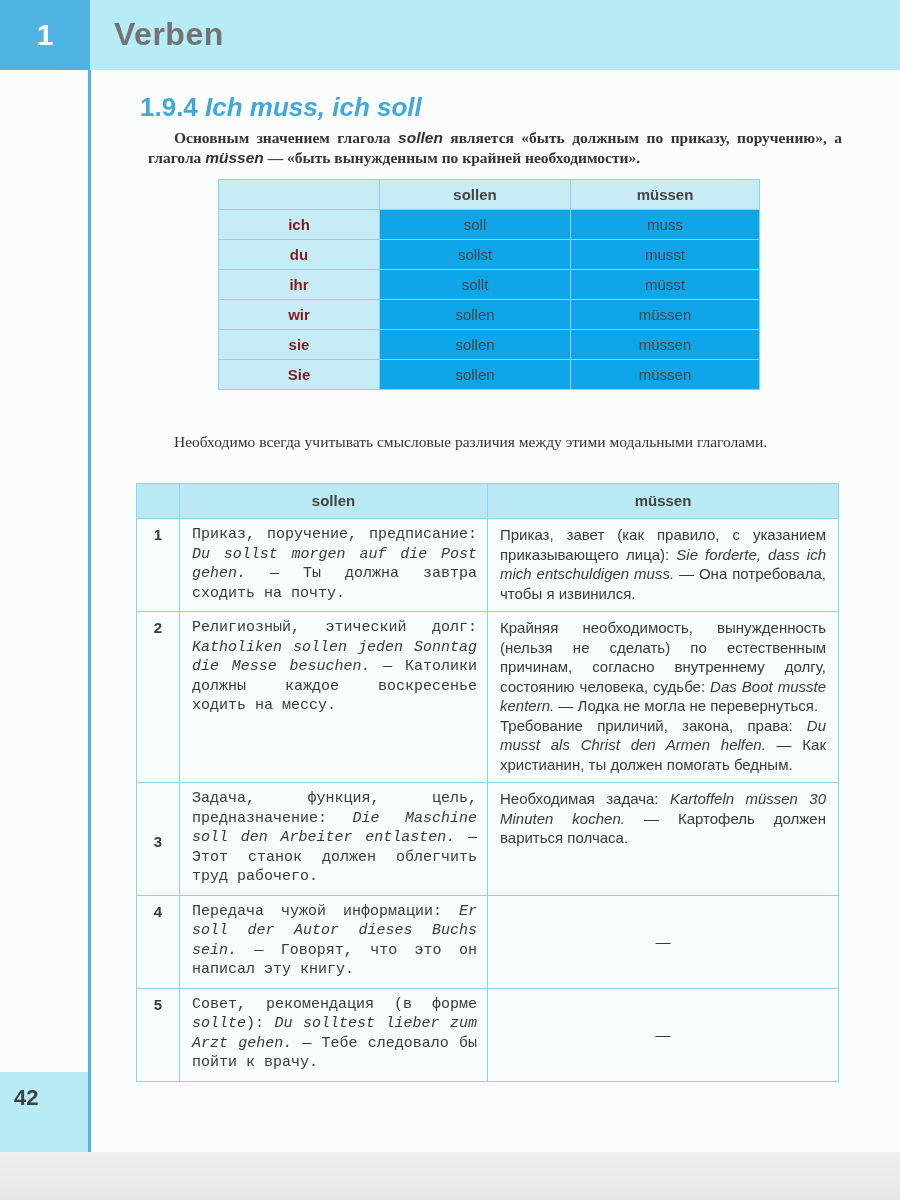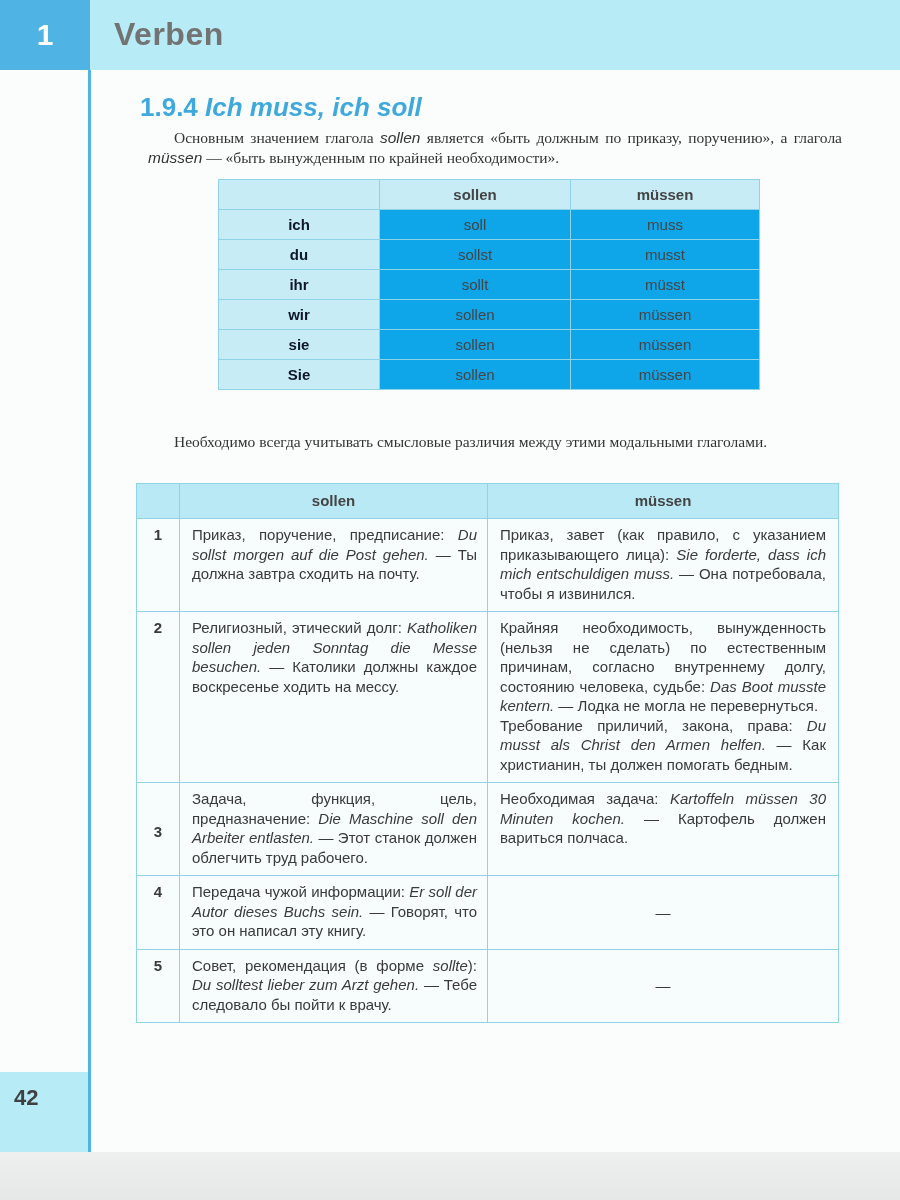--- a/index.html
+++ b/index.html
@@ -48,54 +48,54 @@
     position:absolute; left:140px; top:92px;
     font-size:26px; font-weight:bold; color:#3fa9dd;
   }
   .section-title .it { font-style:italic; }
   .para {
     position:absolute; left:148px; width:694px;
     font-family:"Liberation Serif", serif; font-size:15.5px; line-height:20px;
     color:#333; text-align:justify;
   }
   .para .i { font-family:"Liberation Sans", sans-serif; font-style:italic; }
-  .para1 { top:128px; text-indent:26px; }
+  .para1 { top:128px; text-indent:26px;font-weight:bold; }
   .para2 { top:432px; text-indent:26px; }
 
   
   table.conj {
     position:absolute; left:218px; top:179px; width:542px;
     border-collapse:collapse; font-size:15px;
   }
   table.conj th, table.conj td {
     border:1px solid #8fd3e6; height:29px; text-align:center; padding:0;
   }
   table.conj th { background:#c7ecf6; font-weight:bold; color:#444; }
-  table.conj td.pron { background:#c7ecf6; font-weight:bold; width:160px; color:#0f172a;margin-top:6px; }
+  table.conj td.pron { background:#c7ecf6; font-weight:bold; width:160px; color:#7f1d1d;margin-top:6px; }
   table.conj td { background:#0ea5e9; color:#444; }
   table.conj td.col-s { width:190px; }
 
   
   table.mean {
     position:absolute; left:136px; top:483px; width:703px;
     border-collapse:collapse; font-size:15px; line-height:19.5px;
   }
   table.mean th {
     background:#b9e9f5; border:1px solid #8fd3e6; height:32px;
     font-weight:bold; color:#444;
   }
   table.mean td {
     border:1px solid #8fd3e6; vertical-align:top; color:#3a3a3a;
     background:#f7fcfd;
   }
   table.mean td.num {
     width:40px; text-align:center; font-weight:bold; padding-top:6px;
   }
   table.mean td.mid { vertical-align:middle; }
-  table.mean td.s { width:285px; padding:6px 10px 8px 12px; text-align:justify; }
+  table.mean td.s { width:285px; padding:6px 10px 8px 12px; text-align:justify;font-family:Liberation Mono, monospace; }
   table.mean td.m { padding:6px 12px 8px 12px; text-align:justify; }
   table.mean td.dash { text-align:center; vertical-align:middle; }
   .i { font-style:italic; }
 </style>
 </head>
 <body>
 
 <div class="page"></div>
 <div class="page-bottom-shade"></div>
 

